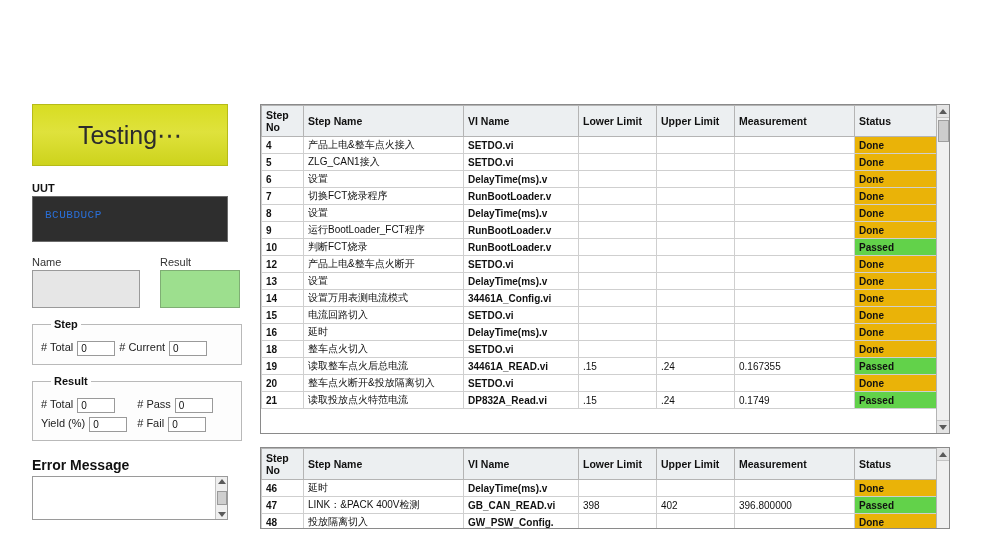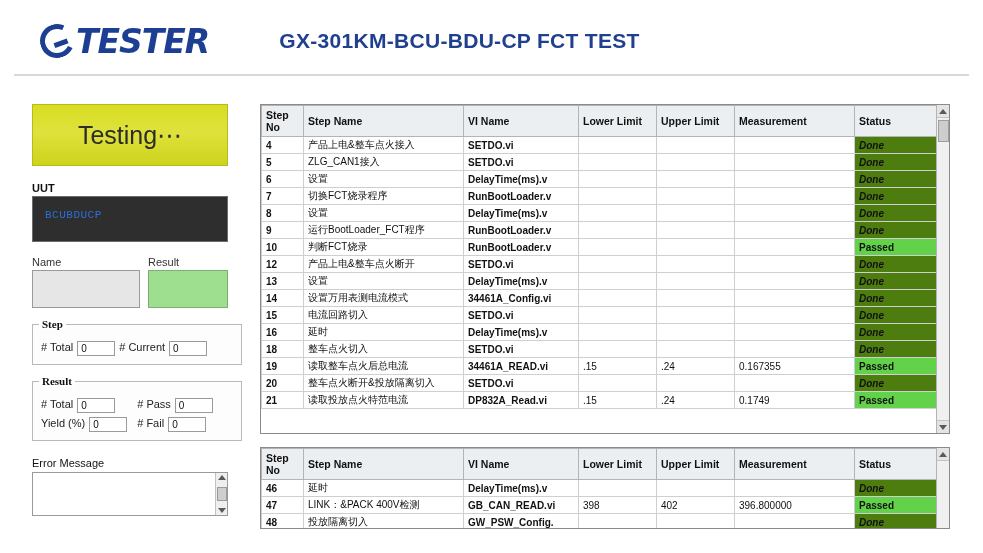--- a/index.html
+++ b/index.html
@@ -91,27 +91,26 @@
   }
   .group {
     position: relative;
     margin-top: 16px;
     border: 1px solid #b9b9b9;
     padding: 12px 8px 8px 8px;
     background: #fdfdfd;
   }
   .group > .group-title {
     position: absolute;
-    top: -7px; left: 6px;
+    top: -7px; left: 18px;
     background: #ffffff;
     padding: 0 3px;
     font-size: 11px;
     font-weight: bold;
     color: #111;
-    font-family: Liberation Serif, serif;
   }
   .uut-box {
     width: 196px; height: 46px;
     background: #2e2e2e;
     border: 1px solid #6b6b6b;
     position: relative;
   }
   .uut-code {
     position: absolute;
     left: 12px; top: 12px;
@@ -122,21 +121,21 @@
   }
   .uut-label {
     font-size: 11px;
     font-weight: bold;
     color: #111;
     margin-bottom: 2px;
     display: block;
   }
   .nr-row {
     display: flex;
-    gap: 8px;
+    gap: 20px;
     margin-top: 14px;
   }
   .nr-col { display: flex; flex-direction: column; }
   .nr-col .cap { font-size: 11px; color: #333; margin-bottom: 2px; }
   .name-field {
     width: 108px; height: 38px;
     background: #e6e6e6;
     border: 1px solid #9a9a9a;
   }
   .result-field {
@@ -159,22 +158,22 @@
     padding-left: 3px;
     line-height: 14px;
     color: #111;
   }
   .two-col {
     display: flex;
     gap: 10px;
   }
   .err-title {
     margin-top: 16px;
-    font-size: 11px;
-    font-weight: normal;
+    font-size: 14px;
+    font-weight: bold;
     color: #111;
   }
   .err-box {
     margin-top: 3px;
     width: 196px; height: 44px;
     background: #ffffff;
     border: 1px solid #9a9a9a;
     position: relative;
   }
   .err-scroll {
@@ -229,21 +228,21 @@
   table.grid td {
     border: 1px solid #cfcfcf;
     padding: 1px 4px;
     height: 15px;
     color: #111;
     white-space: nowrap;
     overflow: hidden;
     text-overflow: clip;
   }
   td.bold { font-weight: bold; }
-  td.st-done { background: #4d7c0f; font-weight: bold; color: #111; font-style: italic; }
+  td.st-done { background: #eab308; font-weight: bold; color: #111; }
   td.st-passed { background: #62d24a; font-weight: bold; color: #111; }
   .col-stepno { width: 42px; }
   .col-stepname { width: 160px; }
   .col-viname { width: 115px; }
   .col-lower { width: 78px; }
   .col-upper { width: 78px; }
   .col-meas { width: 120px; }
   .col-status { width: 83px; }
   .vscroll {
     position: absolute;
@@ -271,27 +270,20 @@
     background: #cdcdcd;
     border: 1px solid #9e9e9e;
     margin-top: 2px;
   }
 </style>
 </head>
 <body>
 
 <div id="app">
 
-  <div class="header">
-    <div class="logo">
-      <span class="g-mark"></span>
-        <span class="logo-text">TESTER</span>
-    </div>
-    <div class="header-title">GX-301KM-BCU-BDU-CP FCT TEST</div>
-  </div>
 
   <div class="content">
 
     <div class="left-panel">
 
       <div class="testing-banner">Testing⋯</div>
 
       <div style="margin-top:16px;">
         <span class="uut-label">UUT</span>
         <div class="uut-box">

